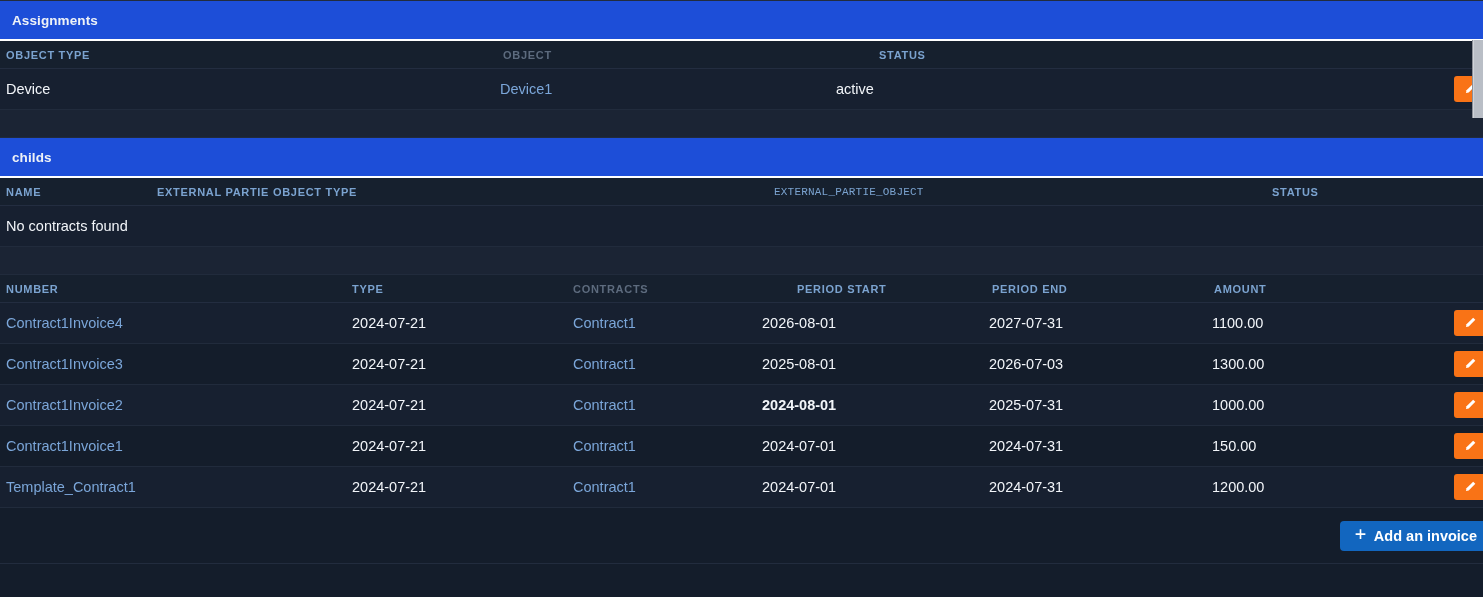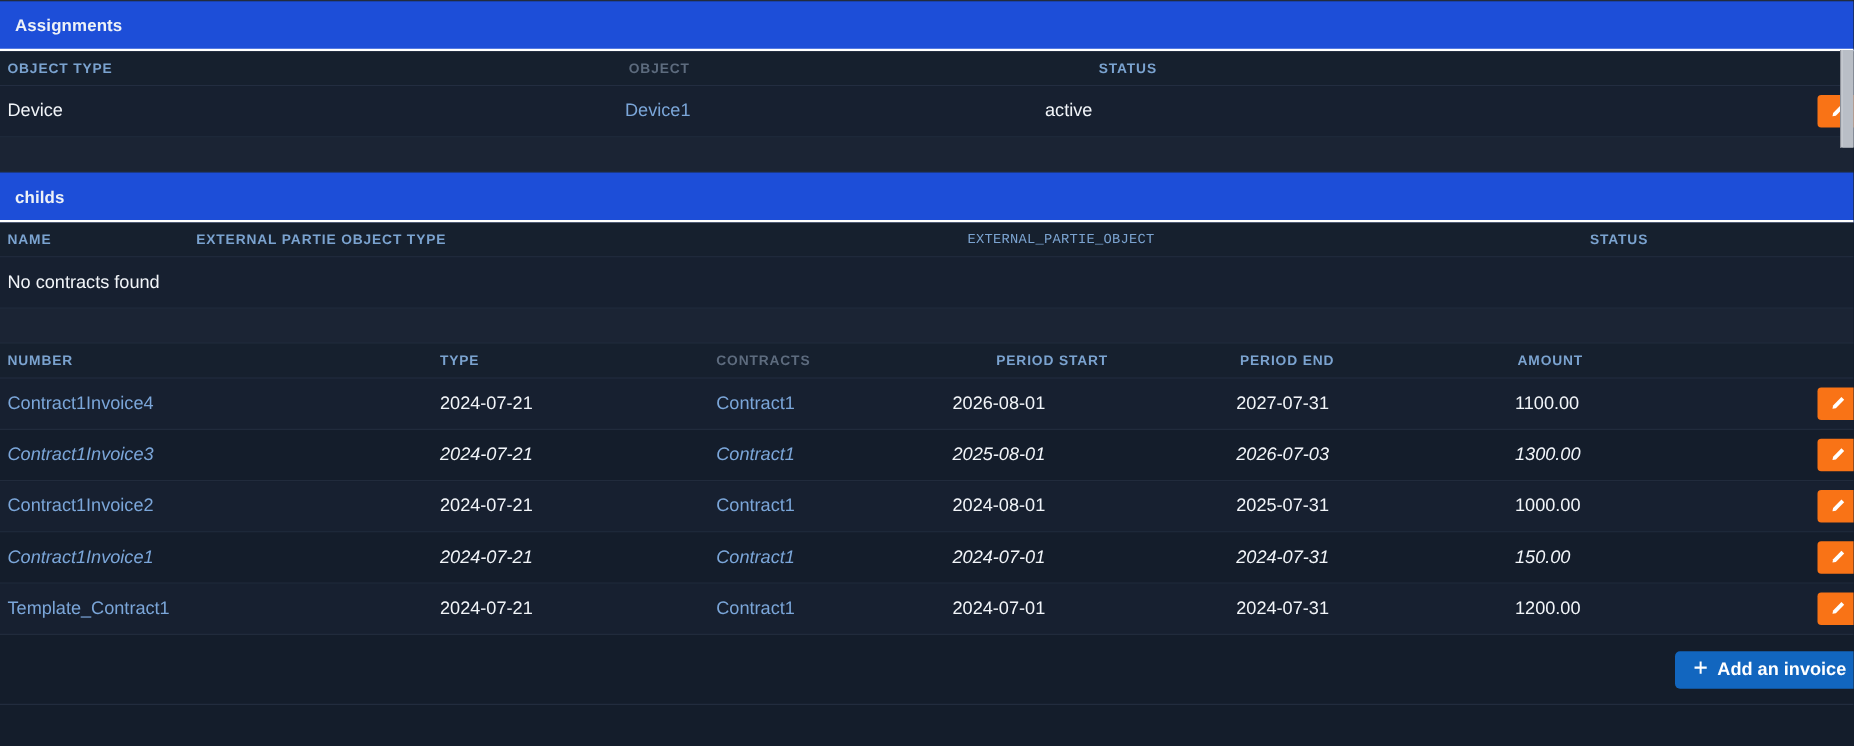--- a/index.html
+++ b/index.html
@@ -62,21 +62,21 @@
     font-weight: normal;
     margin-left: 16px;
   }
 
   .row {
     position: relative;
     height: 41px;
     background: #172030;
     border-bottom: 1px solid #212b3c;
   }
-  .row.alt { background: #141d2b; font-style: italic; }
+  .row.alt { background: #141d2b; }
 
   .cell {
     position: absolute;
     top: 50%;
     transform: translateY(-50%);
     font-size: 14.5px;
     color: #f2f5f9;
     white-space: nowrap;
   }
   .cell.link { color: #7ba6d9; cursor: pointer; }
@@ -262,21 +262,21 @@
               <svg width="14" height="14" viewBox="0 0 16 16" fill="none">
                 <path d="M11.6 1.9l2.5 2.5-7.6 7.6-3.1.6.6-3.1 7.6-7.6z" fill="#ffffff"></path>
               </svg>
             </span>
           </button>
         </div>
         <div class="row">
           <span class="cell link" style="left: 6px;">Contract1Invoice2</span>
           <span class="cell" style="left: 352px;">2024-07-21</span>
           <span class="cell link" style="left: 573px;">Contract1</span>
-          <span class="cell" style="left: 762px;">2024-08-01</span>
+          <span class="cell" style="left: 762px; font-weight: bold;">2024-08-01</span>
           <span class="cell" style="left: 989px;">2025-07-31</span>
           <span class="cell" style="left: 1212px;">1000.00</span>
           <button class="edit-btn">
             <span>
               <svg width="14" height="14" viewBox="0 0 16 16" fill="none">
                 <path d="M11.6 1.9l2.5 2.5-7.6 7.6-3.1.6.6-3.1 7.6-7.6z" fill="#ffffff"></path>
               </svg>
             </span>
           </button>
         </div>

